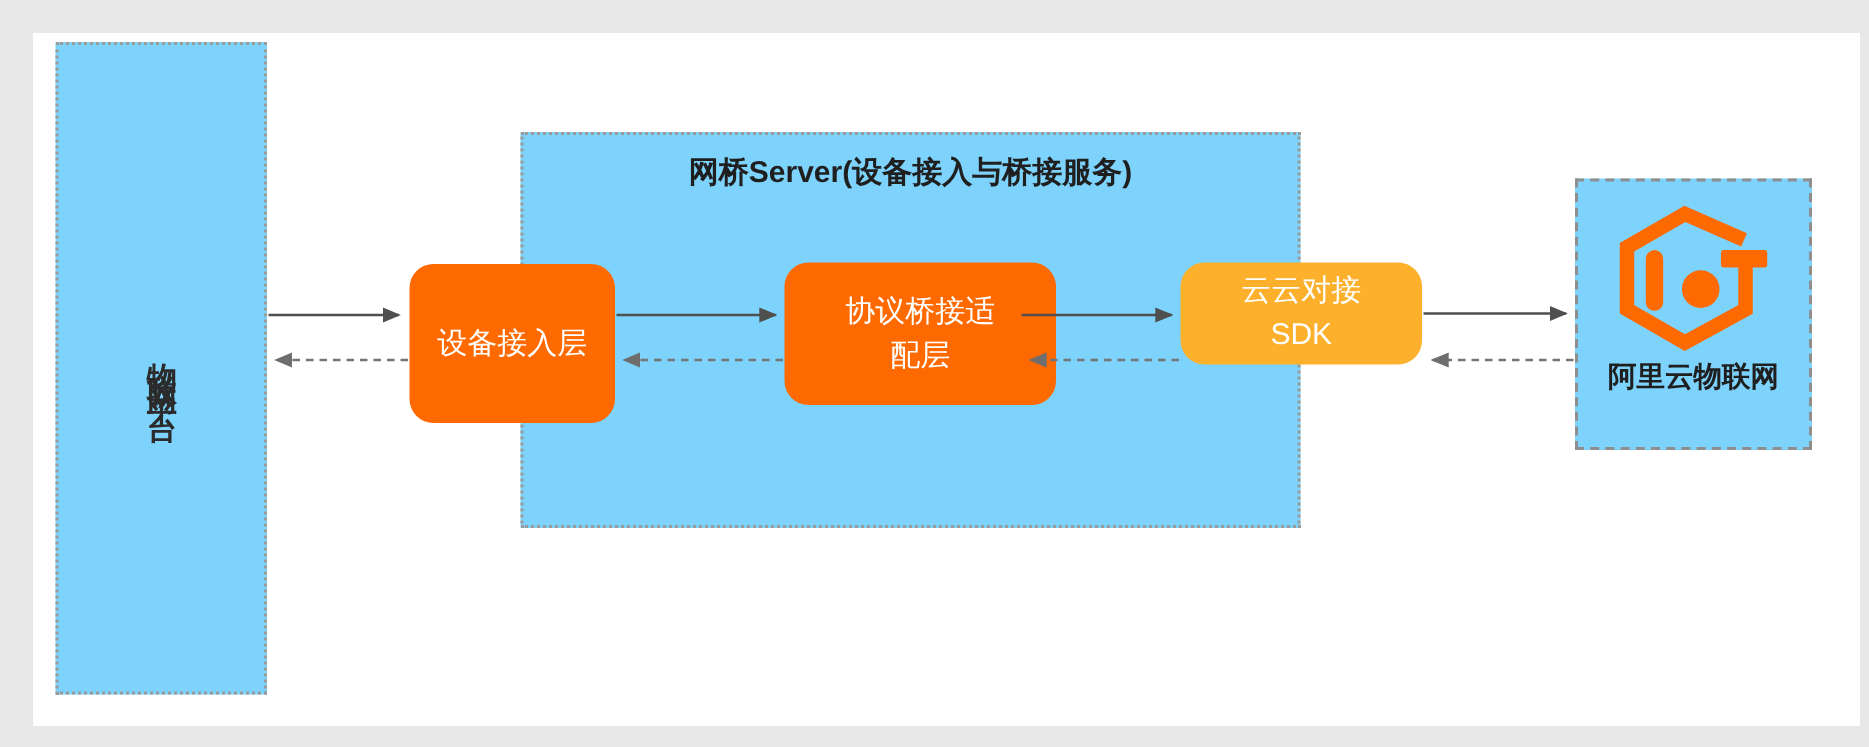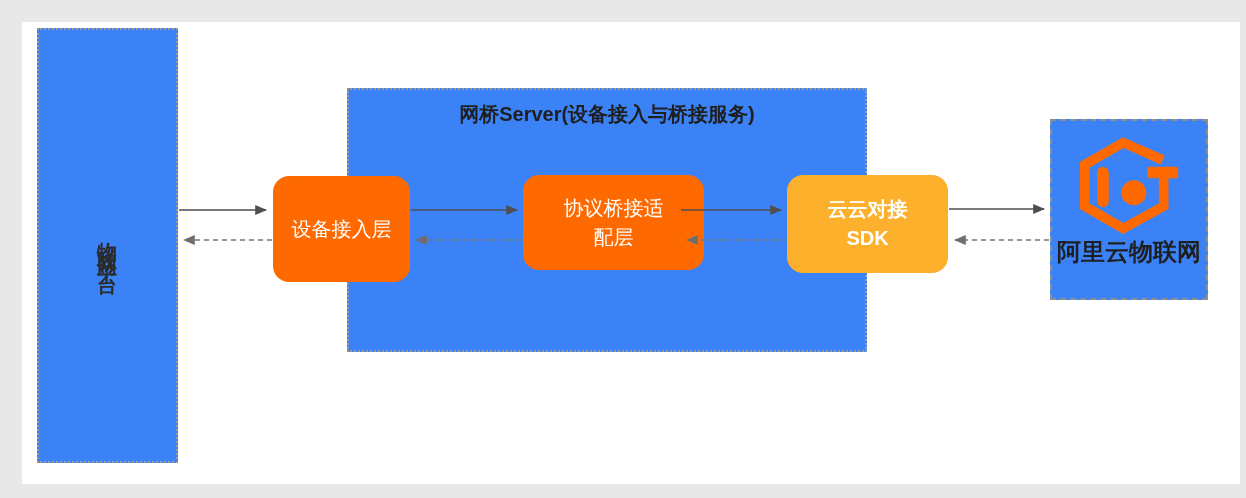--- a/index.html
+++ b/index.html
@@ -1,38 +1,38 @@
 <!DOCTYPE html>
 <html><head>
 <meta charset="utf-8">
 <style>
   html,body{margin:0;padding:0;background:#e8e8e8;font-family:"Liberation Sans","DejaVu Sans",sans-serif;}
   .stage{position:relative;width:1246px;height:498px;background:#e8e8e8;overflow:hidden;}
   .card{position:absolute;left:22px;top:22px;width:1218px;height:462px;background:#ffffff;}
   
-  .dashedbox{position:absolute;background:#3b82f6;box-sizing:border-box;}
+  .dashedbox{position:absolute;background:#7dd3fc;box-sizing:border-box;}
   .left-platform{left:37px;top:28px;width:141px;height:435px;border:2px dotted #9a9a9a;
     display:flex;align-items:center;justify-content:center;z-index:1;}
   .v-label{writing-mode:vertical-rl;text-orientation:upright;font-size:20px;font-weight:700;
     color:#2b2b2b;letter-spacing:8px;line-height:1;}
   .bridge{left:347px;top:88px;width:520px;height:264px;border:2px dotted #9a9a9a;z-index:0;}
   .bridge-title{position:absolute;left:0;top:11px;width:100%;text-align:center;
     font-size:20px;font-weight:700;color:#1f1f1f;white-space:nowrap;}
   
   .node{position:absolute;border-radius:16px;display:flex;flex-direction:column;
     align-items:center;justify-content:center;z-index:2;color:#ffffff;
     font-size:20px;font-weight:500;line-height:29px;text-align:center;}
   .node-1{left:273px;top:176px;width:137px;height:106px;background:#FF6A00;}
   .node-2{left:523px;top:175px;width:181px;height:95px;background:#FF6A00;}
-  .node-3{left:787px;top:175px;width:161px;height:98px;background:#FCB02C;font-weight:bold;}
+  .node-3{left:787px;top:175px;width:161px;height:68px;background:#FCB02C;}
   .nline{display:block;}
   
   .aliyun{left:1050px;top:119px;width:158px;height:181px;border:2px dashed #8e8e8e;
     display:flex;flex-direction:column;align-items:center;padding-top:12px;z-index:1;}
-  .aliyun-label{margin-top:1px;text-align:center;font-size:24px;font-weight:600;
+  .aliyun-label{margin-top:1px;text-align:center;font-size:19px;font-weight:600;
     color:#1f1f1f;line-height:24px;}
   
   .arrows{position:absolute;left:0;top:0;width:1246px;height:498px;z-index:3;pointer-events:none;}
 </style>
 </head>
 <body>
 
 <div class="stage">
   <div class="card"></div>
 

